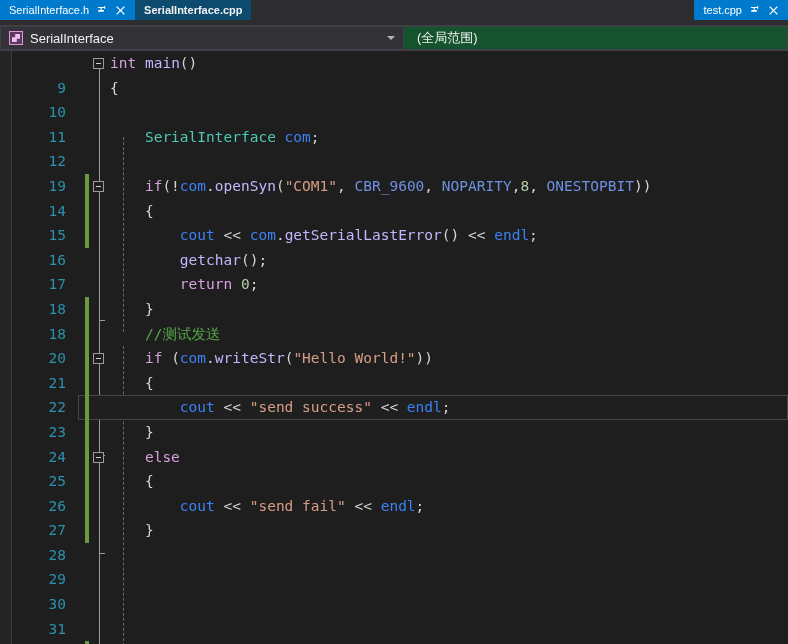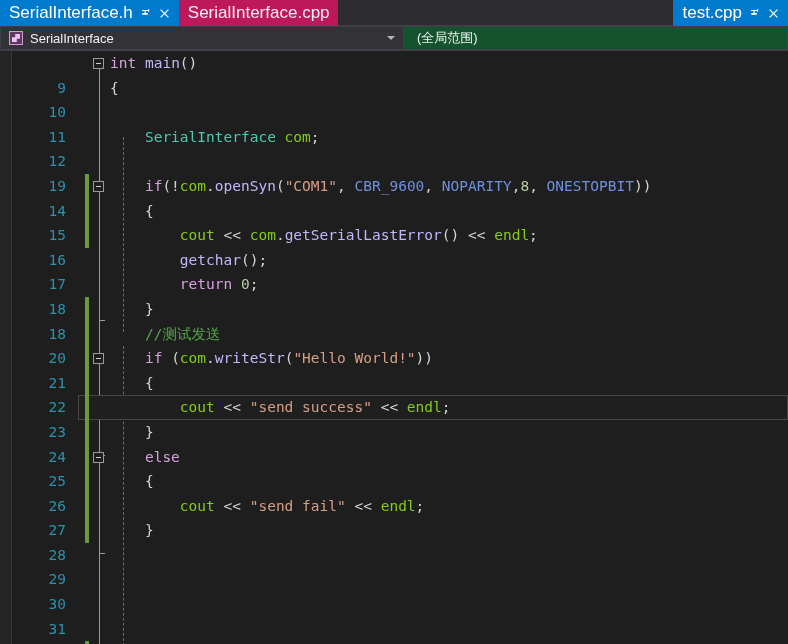--- a/index.html
+++ b/index.html
@@ -17,32 +17,33 @@
     background: #2d2d30;
     display: flex;
     align-items: stretch;
     border-bottom: 1px solid #3f3f46;
   }
   .tab {
     display: flex;
     align-items: center;
     gap: 6px;
     padding: 0 8px 0 9px;
-    font-size: 17px;
-    height: 26px;
+    font-size: 11px;
+    height: 20px;
     white-space: nowrap;
     user-select: none;
   }
   .tab.active {
     background: #007acc;
     color: #ffffff;
   }
   .tab.inactive {
-    background: #be185d;
+    background: #0c4a6e;
     color: #f1f1f1;
+    font-weight: bold;
   }
   .tab .tname { line-height: 26px; }
   .tab .ticon {
     display: inline-block;
     width: 13px; height: 13px;
     position: relative;
     flex: none;
   }
   
   .pin svg, .xclose svg { display:block; }
@@ -189,21 +190,21 @@
     left: 78px; right: 0;
     height: 24.6px;
     border: 1px solid #464646;
     background: #1f1f1f;
     pointer-events: none;
   }
 
   
   .kw    { color: #d7a0df; }   
   .type  { color: #4ec9b0; }   
-  .ident { color: #84cc16; margin-top: 15px; }   
+  .ident { color: #3b82f6; margin-top: 15px; }   
   .fn    { color: #c4b5fd; }   
   .str   { color: #d69d85; }   
   .macro { color: #6f90e0; }   
   .num   { color: #b5cea8; }   
   .punc  { color: #d4d4d4; }   
   .cmt   { color: #57a64a; }   
   .brc   { color: #d4d4d4; }
 </style>
 </head>
 <body>

